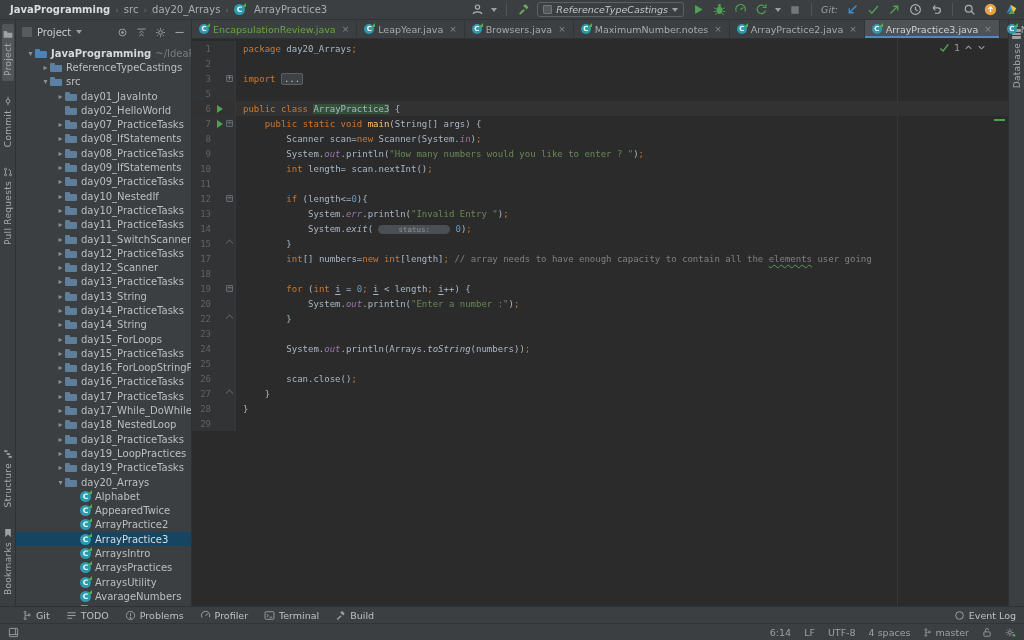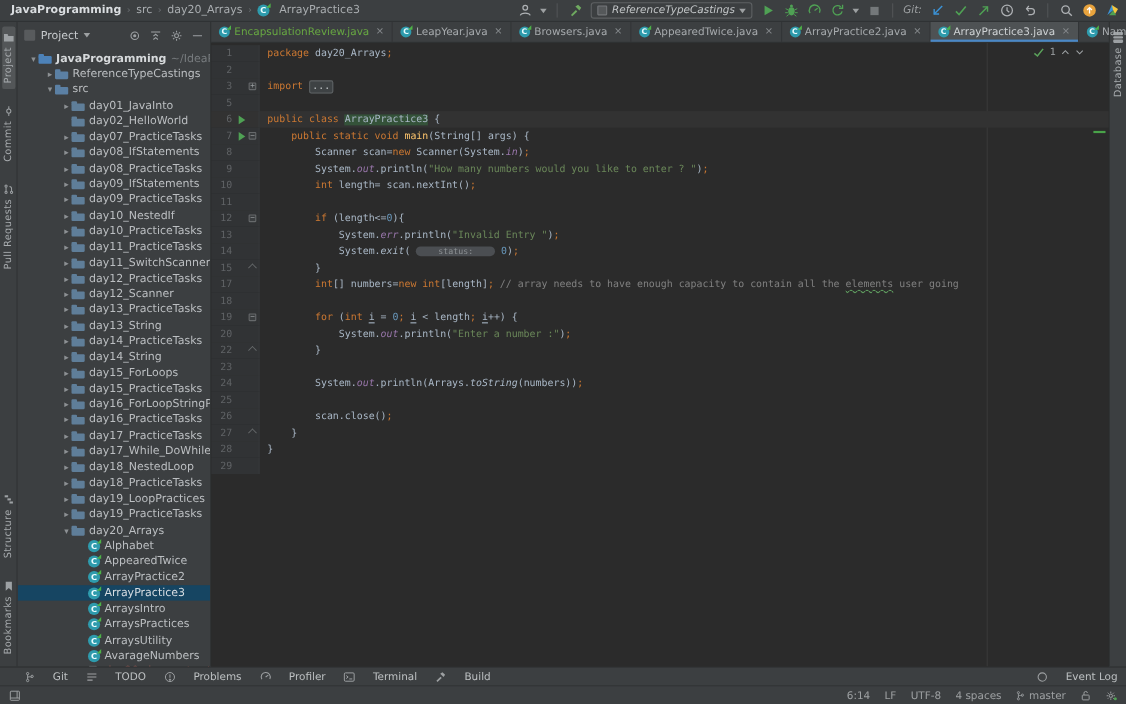--- a/index.html
+++ b/index.html
@@ -105,21 +105,21 @@
 
   
   .rstrip { width:16px; background:#3c3f41; border-left:1px solid #2f3234; flex:0 0 auto;
     display:flex; flex-direction:column; align-items:center; padding-top:4px; gap:4px;}
   .dbic { display:flex; flex-direction:column; gap:1px; }
   .dbic span { width:9px; height:2.5px; background:#9da1a4; border-radius:1px; }
 
   
   .toolwinbar { height:17px; background:#3c3f41; border-top:1px solid #2f3234;
     display:flex; align-items:center; padding:0 8px 0 22px; gap:16px; flex:0 0 auto; font-size:9.5px; color:#bdc0c2;}
-  .twitem { display:flex; align-items:center; gap:16px; }
+  .twitem { display:flex; align-items:center; gap:4px; }
   .statusbar { height:17px; background:#3c3f41; border-top:1px solid #323537;
     display:flex; align-items:center; padding:0 8px; gap:13px; flex:0 0 auto; font-size:9.5px; color:#9da0a2;}
   .sb-right { margin-left:auto; display:flex; align-items:center; gap:13px; }
   .sbitem { display:flex; align-items:center; gap:3px; }
 </style>
 </head>
 <body>
 
 <div id="app">
 
@@ -539,21 +539,21 @@
             <span class="lbl">LeapYear.java</span>
             <span class="x">×</span>
           </div>
           <div class="tab">
             <span class="cls-ic">C</span>
             <span class="lbl">Browsers.java</span>
             <span class="x">×</span>
           </div>
           <div class="tab">
             <span class="cls-ic">C</span>
-            <span class="lbl">AppearedTwice.java</span>
+            <span class="lbl">MaximumNumber.notes</span>
             <span class="x">×</span>
           </div>
           <div class="tab">
             <span class="cls-ic">C</span>
             <span class="lbl">ArrayPractice2.java</span>
             <span class="x">×</span>
           </div>
           <div class="tab active">
             <span class="cls-ic">C</span>
             <span class="lbl">ArrayPractice3.java</span>

